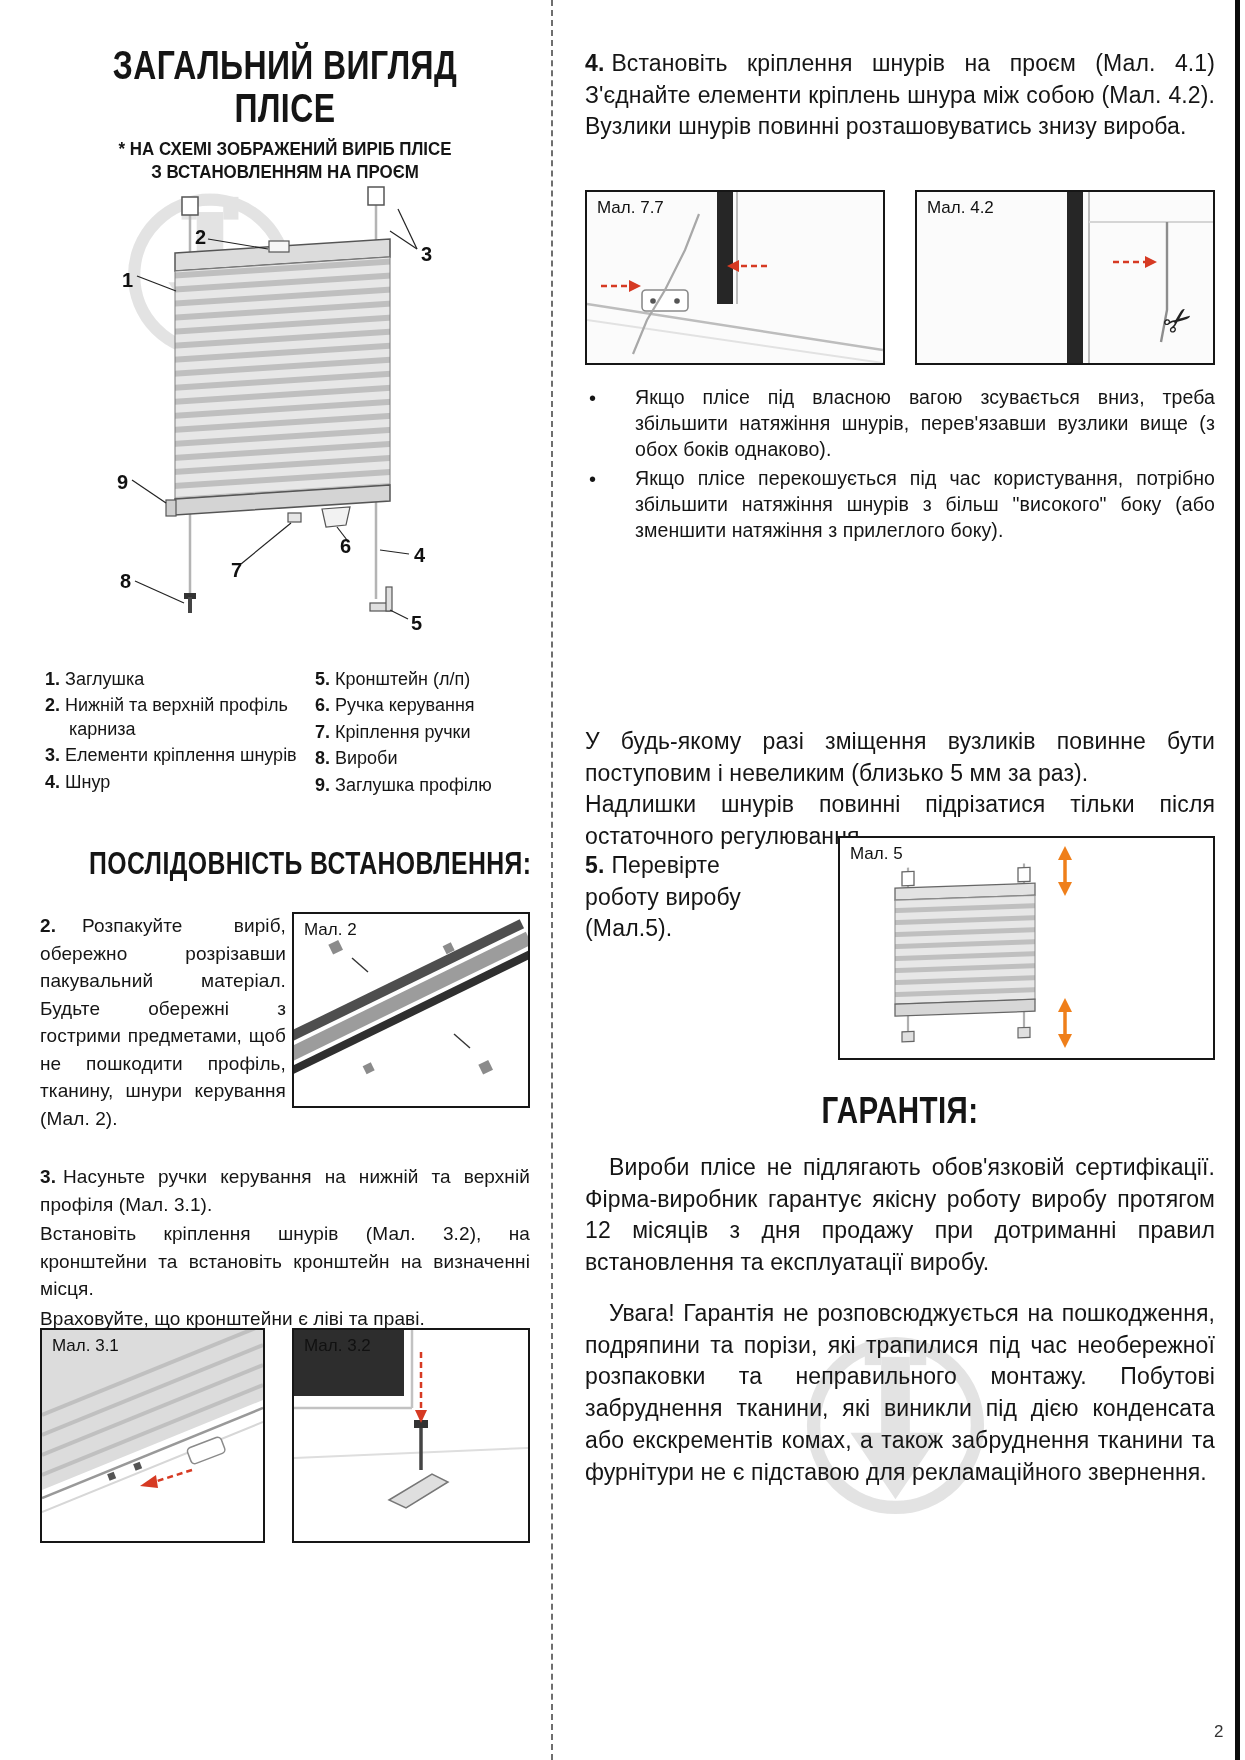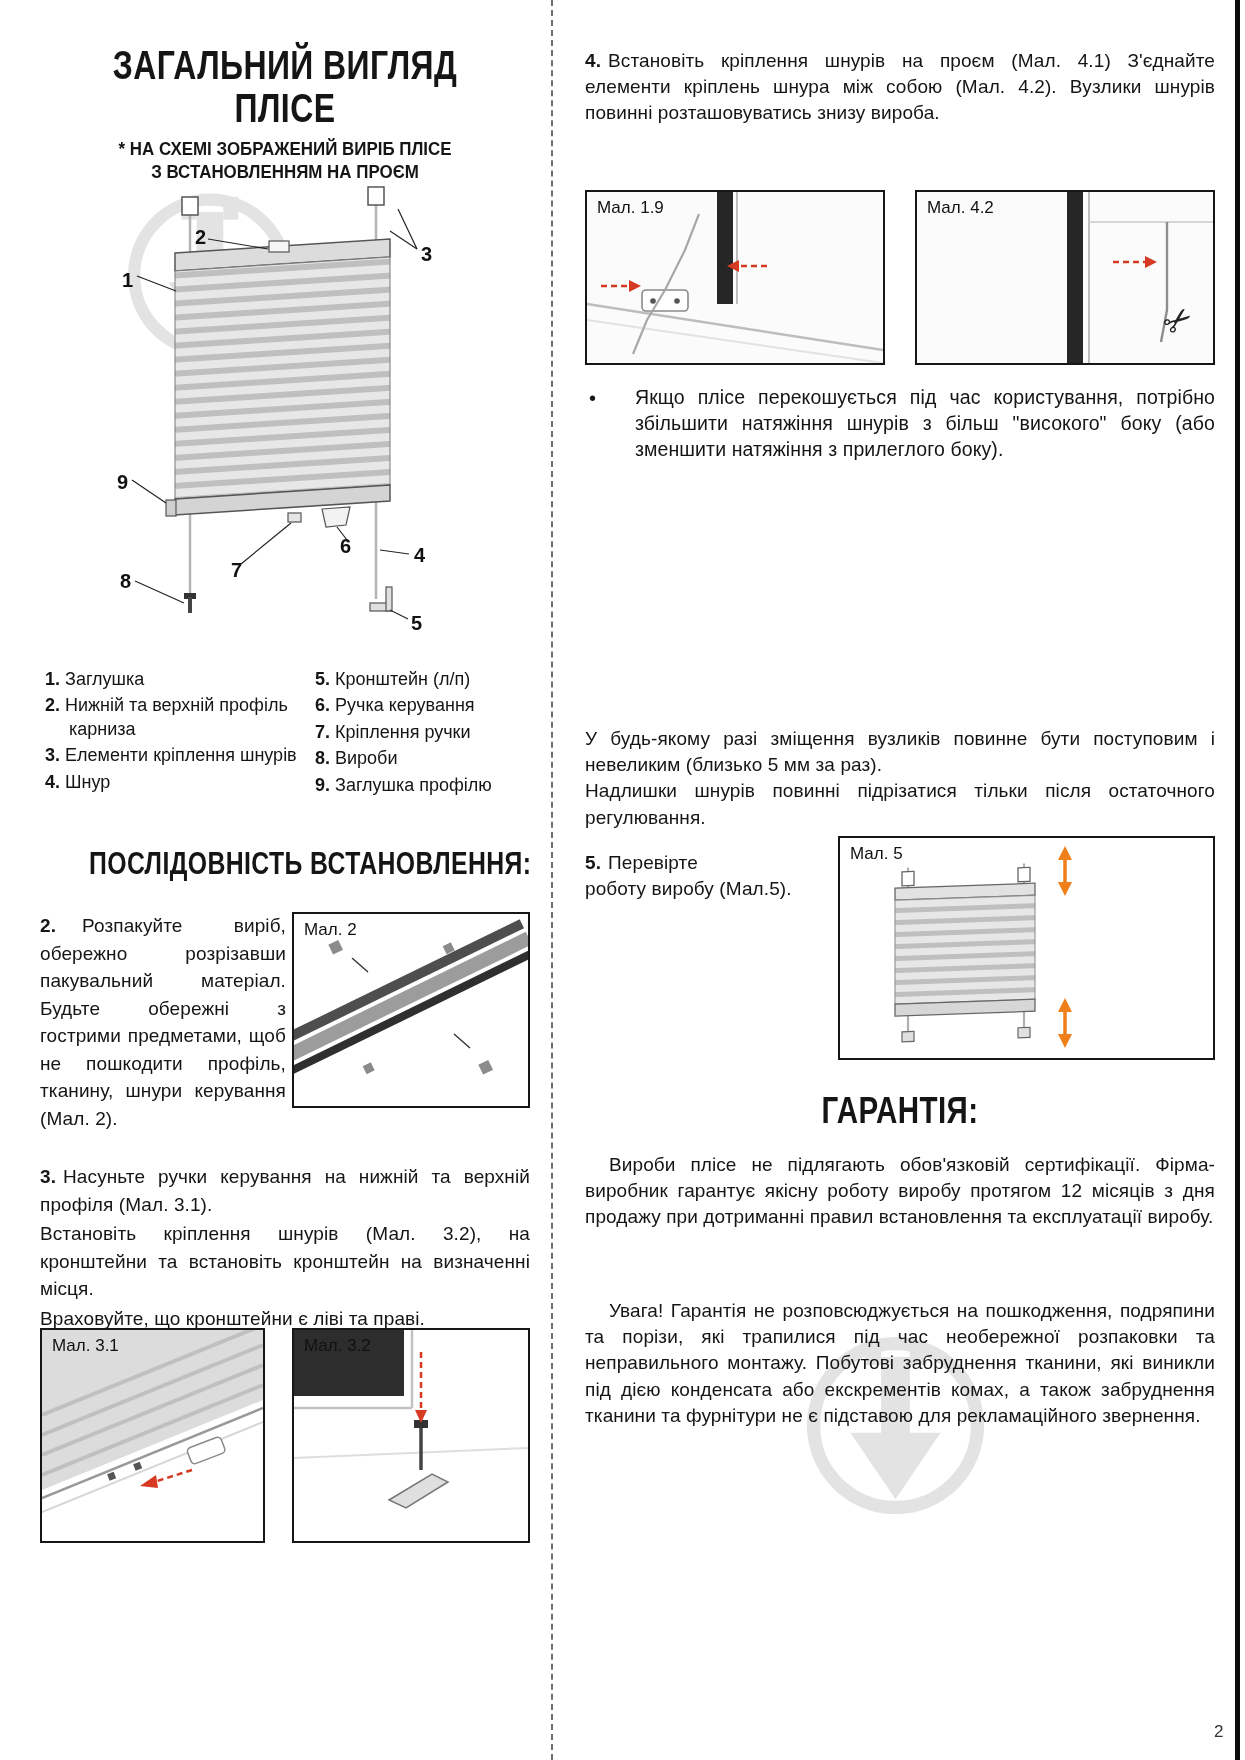--- a/index.html
+++ b/index.html
@@ -9,21 +9,21 @@
   .abs{position:absolute;}
   
   .h1line{font-weight:700;font-size:40px;line-height:1.07;transform:scaleX(.8);transform-origin:50% 50%;white-space:nowrap;letter-spacing:.5px;}
   .h2line{font-weight:700;font-size:31px;transform:scaleX(.8);transform-origin:50% 50%;white-space:nowrap;letter-spacing:.5px;}
   .h3line{font-weight:700;font-size:36px;transform:scaleX(.82);transform-origin:50% 50%;white-space:nowrap;letter-spacing:.5px;}
   .subline{font-weight:700;font-size:18px;line-height:1.25;transform:scaleX(.94);transform-origin:50% 50%;white-space:nowrap;}
   .center{text-align:center;}
   
   .jt{text-align:justify;}
   .t19{font-size:19px;line-height:1.45;letter-spacing:.1px;}
-  .t195{font-size:19px;line-height:1.38;letter-spacing:.1px;}
+  .t195{font-size:23px;line-height:1.38;letter-spacing:.1px;}
   .stepnum{font-weight:700;margin-right:7px;}
   .tabnum{font-weight:700;margin-right:26px;}
   .indent{text-indent:24px;}
   p.sp{margin-bottom:2px;}
   
   .legend{font-size:18px;line-height:1.3;}
   .legend .li{padding-left:24px;text-indent:-24px;margin-bottom:3px;}
   .legend b{font-weight:700;margin-right:5px;}
   
   ul.bul{list-style:none;}
@@ -237,21 +237,21 @@
         <polygon points="121,80 133,80 127,93" fill="#d63a23"></polygon>
       </g>
     </svg>
   </div>
 
   <div class="abs jt t195 z1" style="left:585px;top:48px;width:630px;">
     <b class="stepnum">4.</b><span>Встановіть кріплення шнурів на проєм (Мал. 4.1) З'єднайте елементи кріплень шнура між собою (Мал. 4.2). Вузлики шнурів повинні розташовуватись знизу вироба.</span>
   </div>
 
   <div class="fig z1" style="left:585px;top:190px;width:300px;height:175px;">
-    <span class="figlabel">Мал. 1.9</span>
+    <span class="figlabel">Мал. 7.7</span>
     <svg width="296" height="171" viewBox="0 0 296 171">
       <rect x="0" y="0" width="296" height="171" fill="#fbfbfb"></rect>
       <rect x="130" y="0" width="16" height="112" fill="#262626"></rect>
       <line x1="150" y1="0" x2="150" y2="112" stroke="#bdbdbd" stroke-width="2"></line>
       <line x1="0" y1="112" x2="296" y2="158" stroke="#bdbdbd" stroke-width="2.5"></line>
       <line x1="0" y1="128" x2="296" y2="171" stroke="#e2e2e2" stroke-width="2"></line>
       <g>
         <rect x="55" y="98" width="46" height="21" rx="4" fill="#fff" stroke="#8a8a8a" stroke-width="1.6"></rect>
         <circle cx="66" cy="109" r="2.8" fill="#555"></circle>
         <circle cx="90" cy="109" r="2.8" fill="#555"></circle>
@@ -276,20 +276,21 @@
       <polyline points="250,30 250,118 244,150" fill="none" stroke="#8d8d8d" stroke-width="2.4"></polyline>
       <g>
         <line x1="196" y1="70" x2="228" y2="70" stroke="#d63a23" stroke-width="2.5" stroke-dasharray="6 4"></line>
         <polygon points="228,64 228,76 240,70" fill="#d63a23"></polygon>
       </g>
       <text x="248" y="140" font-size="34" fill="#222" transform="rotate(-38 262 130)">✂</text>
     </svg>
   </div>
 
   <ul class="abs bul z1" style="left:585px;top:385px;width:630px;">
+    <li>Якщо плісе під власною вагою зсувається вниз, треба збільшити натяжіння шнурів, перев'язавши вузлики вище (з обох боків однаково).</li>
     <li>Якщо плісе перекошується під час користування, потрібно збільшити натяжіння шнурів з більш "високого" боку (або зменшити натяжіння з прилеглого боку).</li>
   </ul>
 
   <div class="abs jt t195 z1" style="left:585px;top:726px;width:630px;">
     <p>У будь-якому разі зміщення вузликів повинне бути поступовим і невеликим (близько 5 мм за раз).</p>
     <p>Надлишки шнурів повинні підрізатися тільки після остаточного регулювання.</p>
   </div>
 
   <div class="abs t195 z1" style="left:585px;top:850px;width:240px;">
     <b class="stepnum">5.</b><span>Перевірте</span><br>

